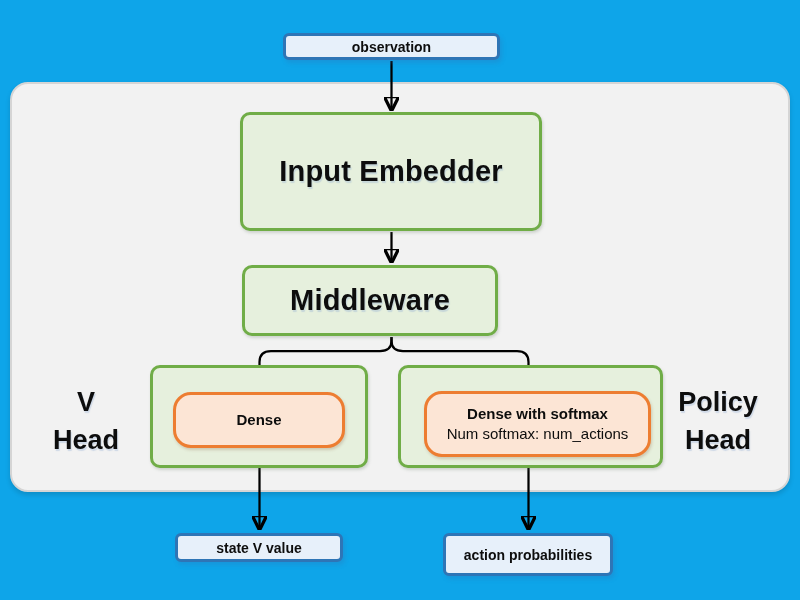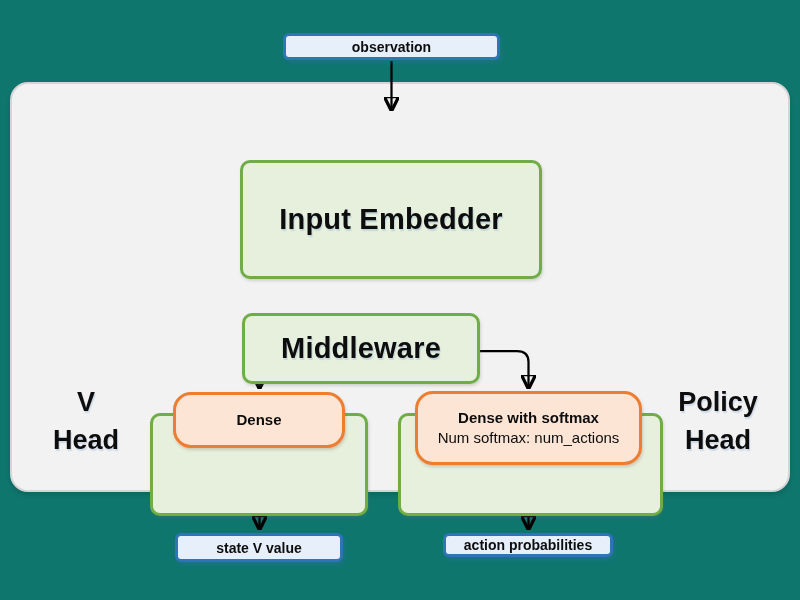--- a/index.html
+++ b/index.html
@@ -5,21 +5,21 @@
   html, body {
     margin: 0;
     padding: 0;
     background: #ffffff;
     font-family: "Liberation Sans", sans-serif;
   }
   .canvas {
     position: relative;
     width: 800px;
     height: 600px;
-    background: #0f766e;
+    background: #0ea5e9;
     overflow: hidden;
     text-decoration: underline;
   }
   .panel {
     position: absolute;
     left: 10px; top: 82px;
     width: 780px; height: 410px;
     box-sizing: border-box;
     background: var(--panel-fill, #f2f2f2);
     border: 2px solid var(--panel-border, #d5d5d5);
@@ -42,45 +42,44 @@
     border-radius: 6px;
     font-weight: bold;
     font-size: 14px;
     box-shadow: 2px 3px 4px rgba(46,117,182,0.30);
   }
   .green {
     background: var(--green-fill, #e6f0dd);
     border: 3px solid var(--green-border, #70ad47);
     border-radius: 10px;
     box-shadow: 1px 2px 3px rgba(100,120,100,0.25);
-    margin-top: 48px;
   }
   .orange {
     background: var(--orange-fill, #fce5d5);
     border: 3px solid var(--orange-border, #ed7d31);
     border-radius: 18px;
     font-size: 15px;
     line-height: 1.35;
     box-shadow: 1px 2px 3px rgba(150,110,80,0.30);
   }
   .big-label {
     font-weight: bold;
     font-size: 29px;
     letter-spacing: 0.2px;
     text-shadow: 1px 2px 1px rgba(140,170,210,0.35);
   }
   .obs-box       { left: 283px; top: 33px;  width: 217px; height: 27px; }
   .embedder-box  { left: 240px; top: 112px; width: 302px; height: 119px; }
-  .middleware-box{ left: 242px; top: 265px; width: 238px; height: 71px; }
+  .middleware-box{ left: 242px; top: 265px; width: 256px; height: 71px; }
   .vhead-box     { left: 150px; top: 365px; width: 218px; height: 103px; }
   .phead-box     { left: 398px; top: 365px; width: 265px; height: 103px; }
   .dense-v       { left: 173px; top: 392px; width: 172px; height: 56px; }
-  .dense-p       { left: 415px; top: 391px; width: 227px; height: 74px; }
+  .dense-p       { left: 424px; top: 391px; width: 227px; height: 66px; }
   .statev-box    { left: 175px; top: 533px; width: 168px; height: 29px; text-align: right; }
-  .actprob-box   { left: 443px; top: 533px; width: 170px; height: 24px; }
+  .actprob-box   { left: 443px; top: 533px; width: 170px; height: 43px; }
   .dense-title { font-weight: bold; }
   .head-label {
     position: absolute;
     font-weight: bold;
     font-size: 27px;
     line-height: 38px;
     text-align: center;
     color: #0d0d0d;
     text-shadow: 1px 2px 1px rgba(140,170,210,0.35);
   }

